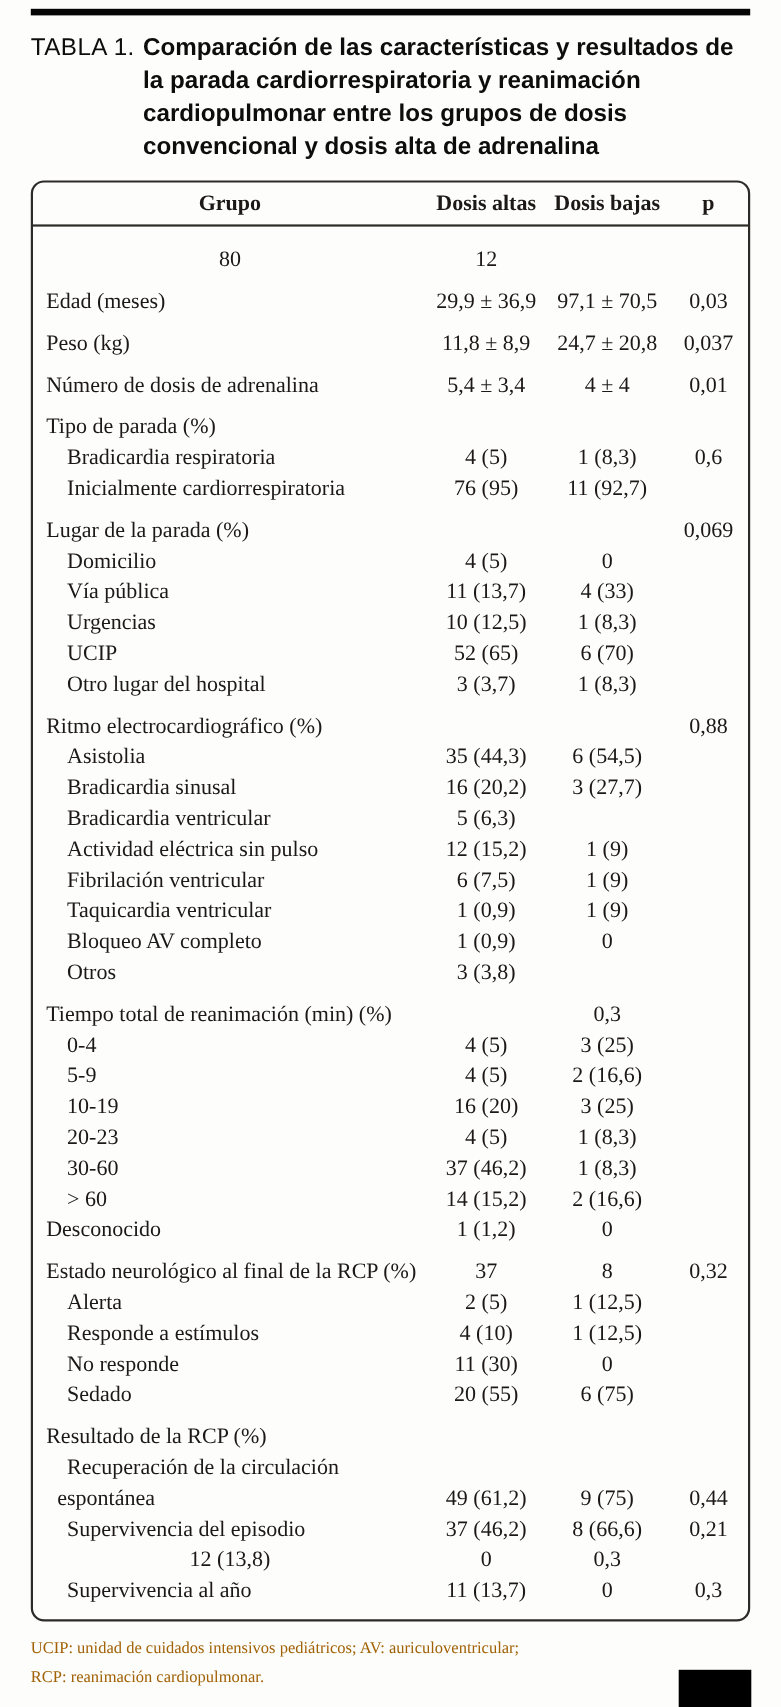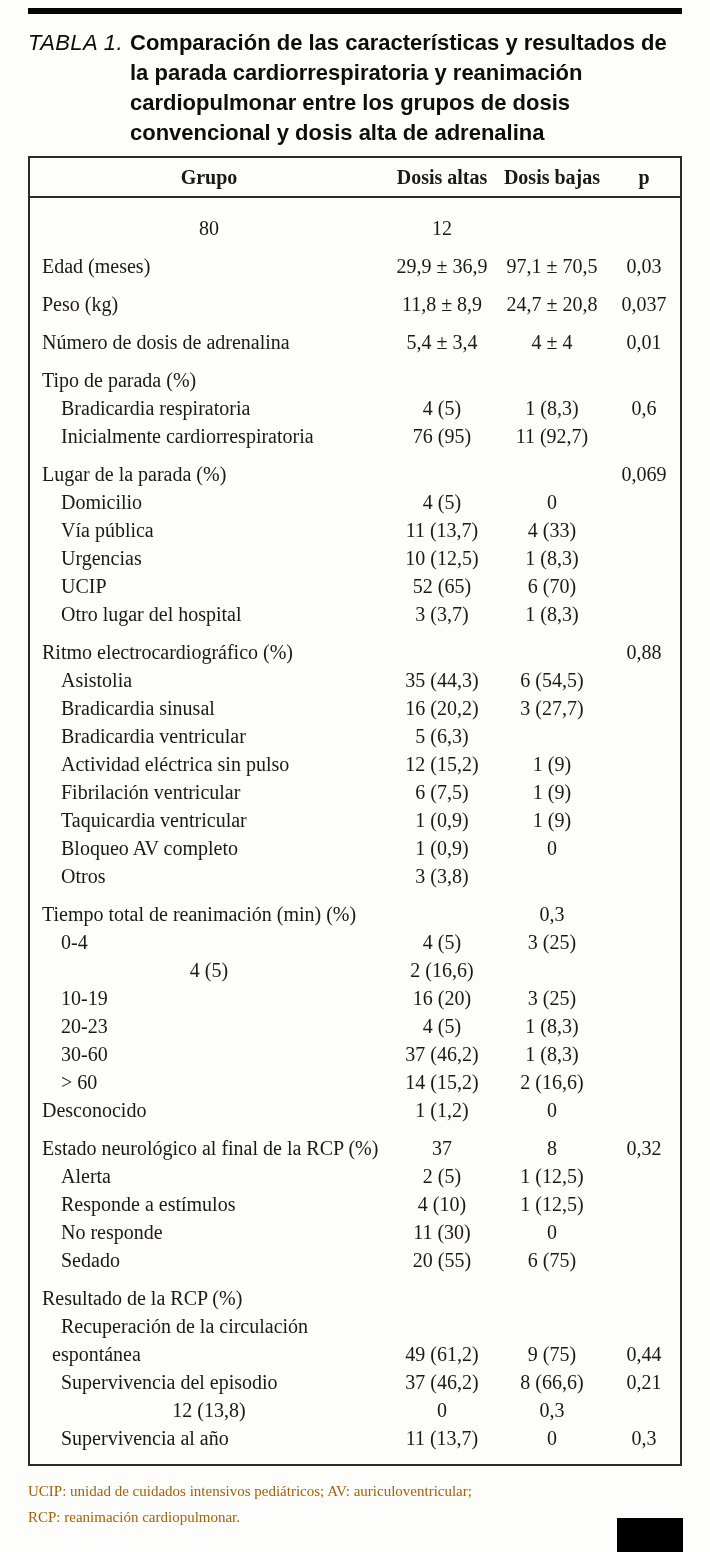--- a/index.html
+++ b/index.html
@@ -8,24 +8,24 @@
     background:#fdfdfb;color:#181512;
     font-family:"Liberation Serif", serif;
   }
   .page{position:relative;width:710px;height:1552px;box-sizing:border-box;padding:8px 28px 0;}
   .top-rule{height:6px;background:#050505;}
   .caption{
     display:flex;margin-top:14px;
     font-family:"Liberation Sans", sans-serif;
     font-size:22px;line-height:30px;color:#0d0d0d;
   }
-  .cap-label{flex:0 0 102px;font-weight:400;letter-spacing:.4px;font-style:italic;}
+  .cap-label{flex:0 0 102px;font-weight:400;letter-spacing:.4px;}
   .cap-text{font-weight:700;max-width:552px;}
   .dtable{
-    margin-top:8px;border:2px solid #2c2b27;border-radius:0;
+    margin-top:16px;border:2px solid #2c2b27;border-radius:12px;
     font-size:20px;color:#1b1815;
   }
   .row{display:grid;grid-template-columns:1fr 108px 112px 72px;line-height:28px;align-items:baseline;}
   .thead{border-bottom:2px solid #2c2b27;padding:7px 0;font-weight:700;line-height:24px;}
   .thead .c-label{text-align:center;padding-left:0;}
   .tbody{padding:6px 0 12px;}
   .c-label{padding-left:12px;text-align:left;white-space:nowrap;overflow:visible;}
   .c-a,.c-b,.c-p{text-align:center;white-space:nowrap;}
   .ind1{padding-left:31px;}
   .ind2{padding-left:22px;}
@@ -189,20 +189,21 @@
     <div class="c-b">0,3</div>
     <div class="c-p"></div>
   </div>
         <div class="row">
     <div class="c-label ind1">0-4</div>
     <div class="c-a">4 (5)</div>
     <div class="c-b">3 (25)</div>
     <div class="c-p"></div>
   </div>
         <div class="row">
+    <div class="c-label ind1">5-9</div>
     <div class="c-a">4 (5)</div>
     <div class="c-b">2 (16,6)</div>
     <div class="c-p"></div>
   </div>
         <div class="row">
     <div class="c-label ind1">10-19</div>
     <div class="c-a">16 (20)</div>
     <div class="c-b">3 (25)</div>
     <div class="c-p"></div>
   </div>

